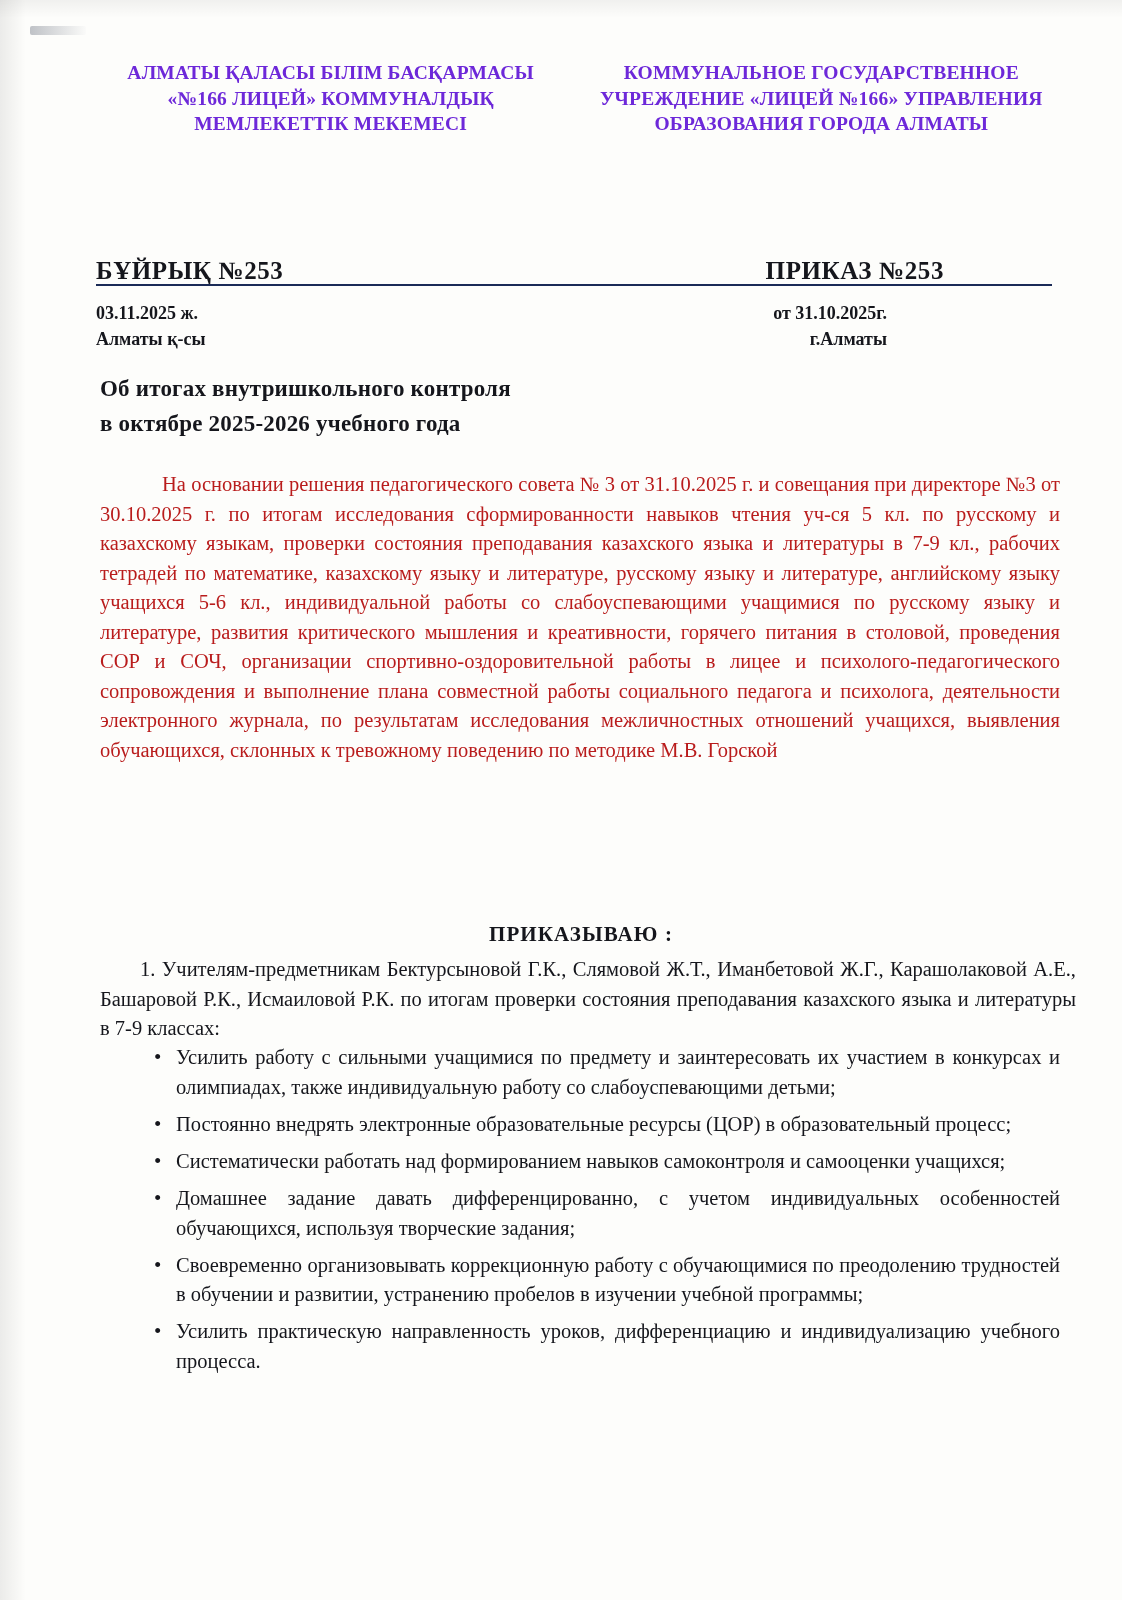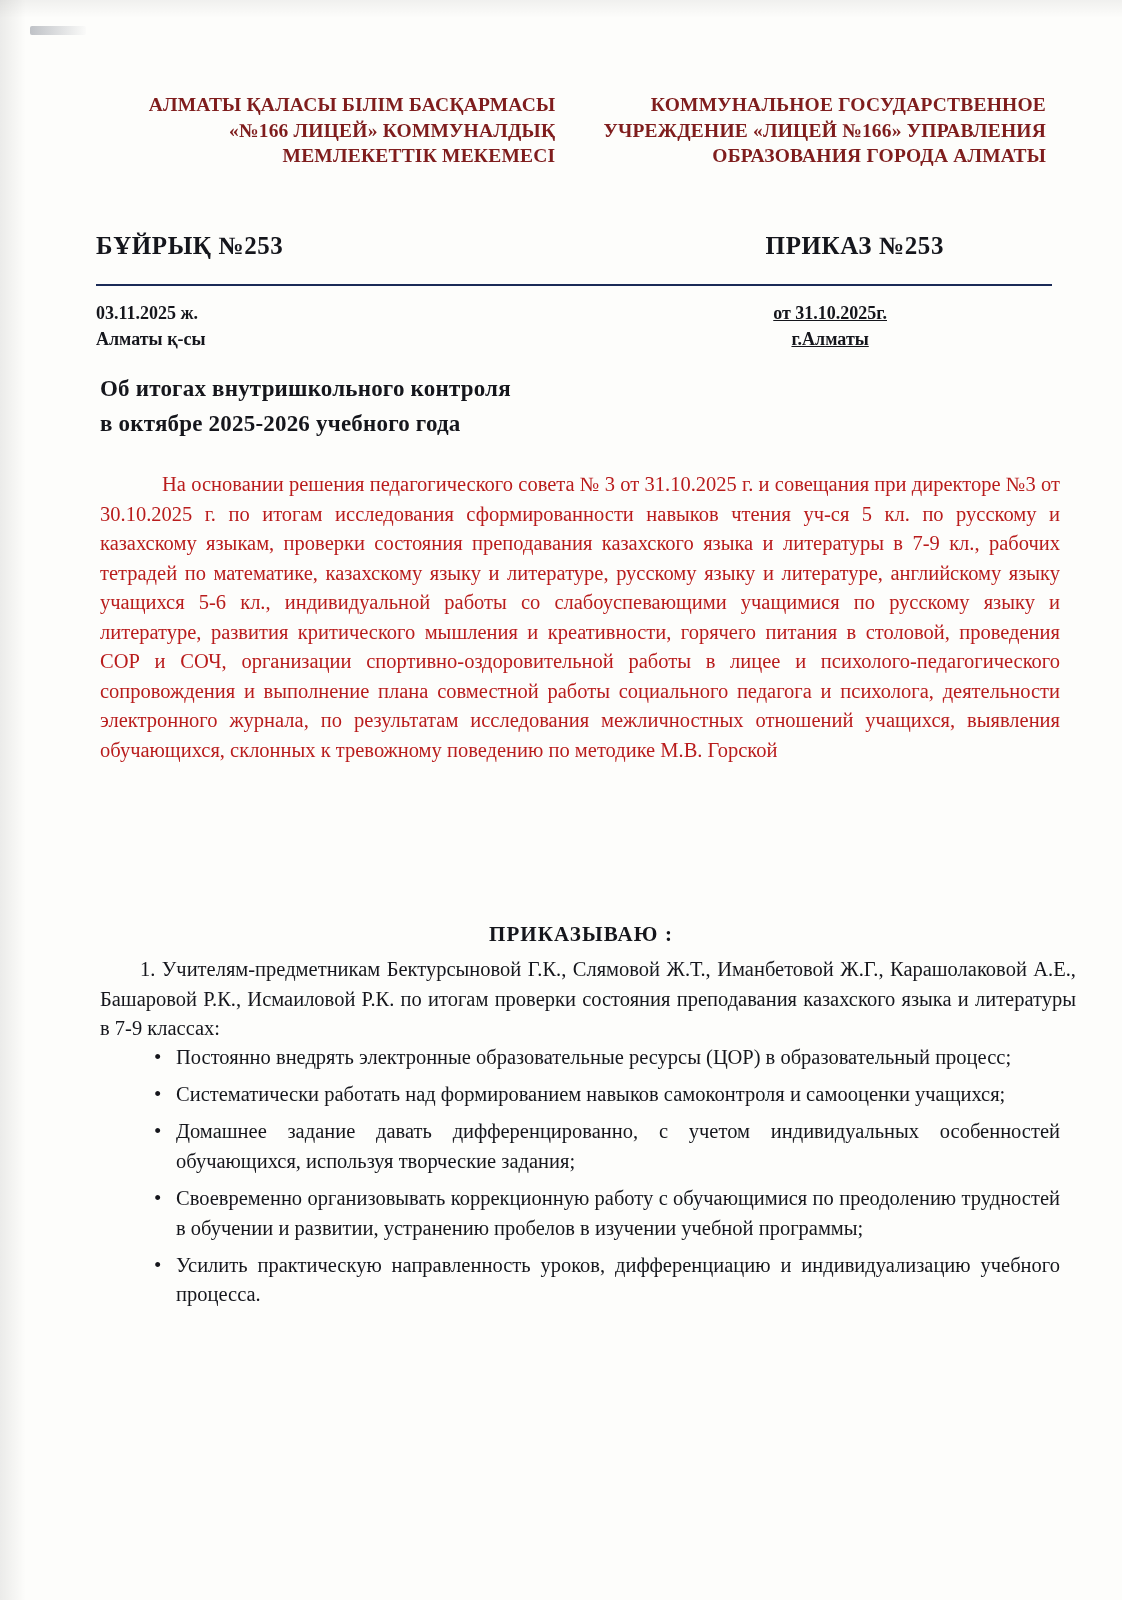--- a/index.html
+++ b/index.html
@@ -46,27 +46,26 @@
     position: absolute;
     left: 96px;
     right: 70px;
     top: 60px;
     display: flex;
     justify-content: space-between;
     align-items: flex-start;
   }
   .header-col {
     width: 47%;
-    text-align: right;
+    text-align: center;
     font-weight: bold;
     font-size: 19.5px;
     line-height: 1.32;
     letter-spacing: 0.2px;
-    color: #7f1d1d;
-    margin-top: 32px;
+    color: #6d28d9;
   }
   .header-col.left { padding-left: 10px; }
   .header-col.right { padding-right: 6px; }
 
   
   .order-line {
     position: absolute;
     left: 96px;
     right: 70px;
     top: 232px;
@@ -77,20 +76,21 @@
   .order-kz {
     font-weight: bold;
     font-size: 25px;
     letter-spacing: 0.6px;
   }
   .order-ru {
     font-weight: bold;
     font-size: 25px;
     letter-spacing: 0.6px;
     padding-right: 108px;
+    margin-top: 25px;
   }
   .rule {
     position: absolute;
     left: 96px;
     right: 70px;
     top: 284px;
     height: 2px;
     background: #1b2b57;
   }
 
@@ -102,23 +102,22 @@
     top: 300px;
     display: flex;
     justify-content: space-between;
   }
   .date-left, .date-right {
     font-weight: bold;
     font-size: 18px;
     line-height: 1.45;
   }
   .date-right {
-    text-align: center;
+    text-align: right;
     padding-right: 165px;
-    text-decoration: underline;
   }
 
   
   .subject {
     position: absolute;
     left: 100px;
     top: 372px;
     font-weight: bold;
     font-size: 23px;
     line-height: 1.5;
@@ -223,20 +222,21 @@
     <div>в октябре 2025-2026 учебного года</div>
   </div>
 
   <div class="body-text">На основании решения педагогического совета № 3 от 31.10.2025 г. и совещания при директоре №3 от 30.10.2025 г. по итогам исследования сформированности навыков чтения уч-ся 5 кл. по русскому и казахскому языкам,  проверки состояния преподавания казахского языка и литературы в 7-9 кл.,   рабочих тетрадей по математике, казахскому языку и литературе, русскому языку и литературе, английскому языку  учащихся 5-6 кл., индивидуальной работы со слабоуспевающими учащимися по русскому языку и литературе, развития критического мышления и креативности,  горячего питания в столовой, проведения СОР и СОЧ, организации спортивно-оздоровительной работы в лицее и психолого-педагогического сопровождения  и выполнение плана совместной работы социального педагога и психолога, деятельности  электронного журнала, по результатам исследования межличностных отношений учащихся, выявления обучающихся, склонных к тревожному поведению по методике М.В. Горской</div>
 
   <div class="command">ПРИКАЗЫВАЮ :</div>
 
   <div class="clause">1. Учителям-предметникам Бектурсыновой Г.К., Слямовой Ж.Т., Иманбетовой Ж.Г., Карашолаковой А.Е., Башаровой Р.К.,  Исмаиловой Р.К. по итогам проверки состояния преподавания казахского языка и литературы  в 7-9 классах:</div>
 
   <ul class="bullets">
+    <li>Усилить работу с сильными учащимися по предмету и заинтересовать их участием в конкурсах и олимпиадах, также индивидуальную  работу со слабоуспевающими детьми;</li>
     <li>Постоянно внедрять электронные образовательные ресурсы (ЦОР) в образовательный процесс;</li>
     <li>Систематически работать над формированием навыков самоконтроля и самооценки учащихся;</li>
     <li>Домашнее задание давать дифференцированно, с учетом индивидуальных особенностей обучающихся, используя творческие задания;</li>
     <li>Своевременно организовывать коррекционную работу с обучающимися по преодолению трудностей в обучении и развитии, устранению пробелов в изучении учебной программы;</li>
     <li>Усилить практическую направленность уроков, дифференциацию и индивидуализацию учебного процесса.</li>
   </ul>
 
 </div>
 
 </body></html>

